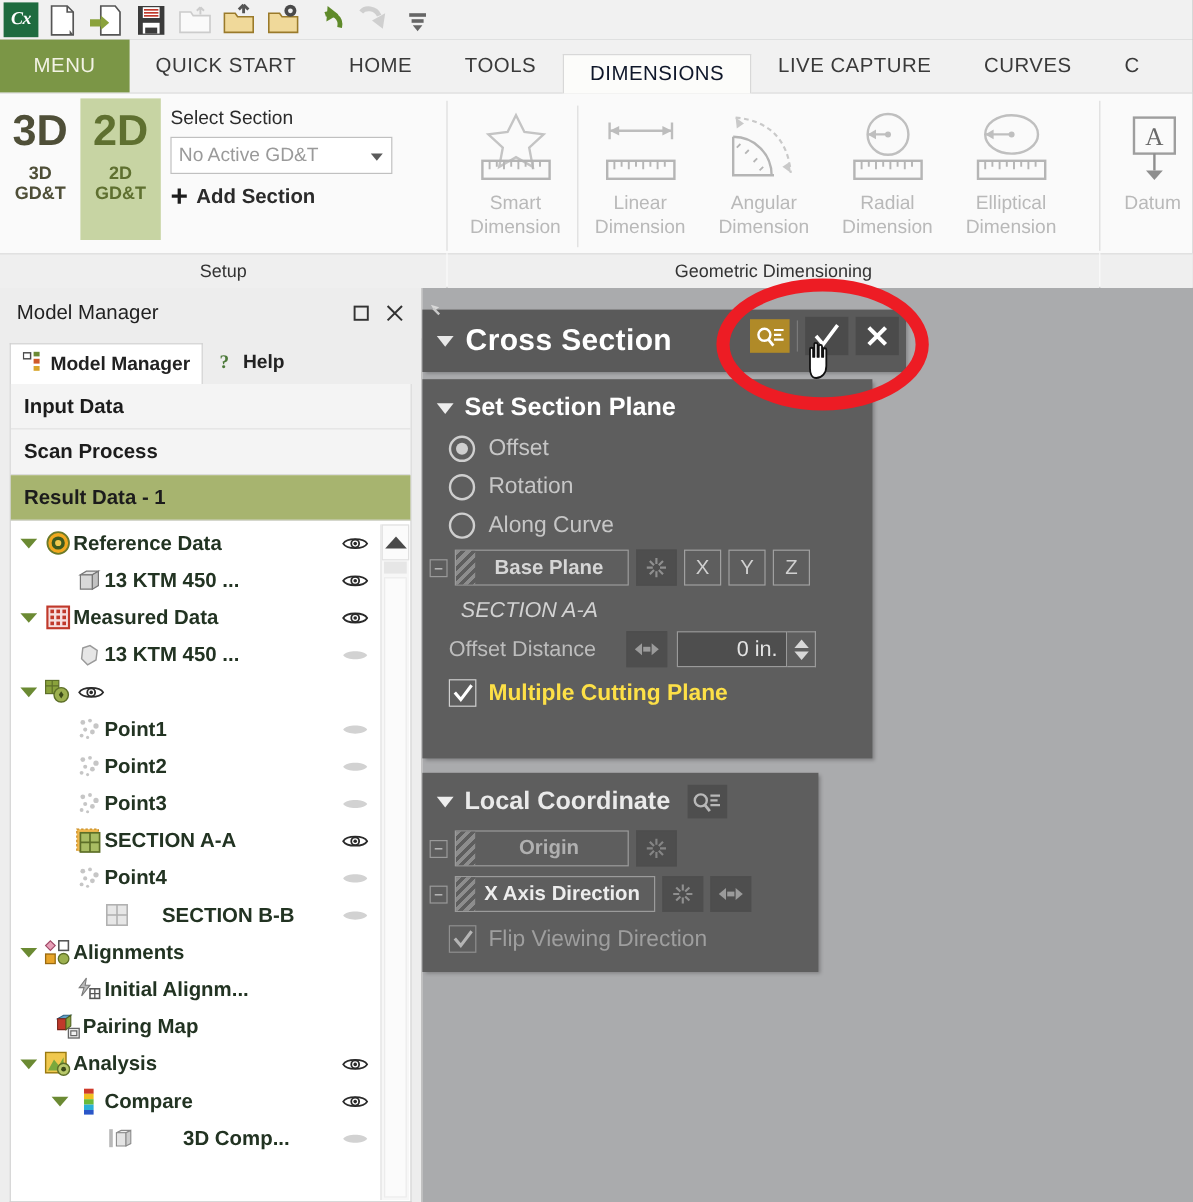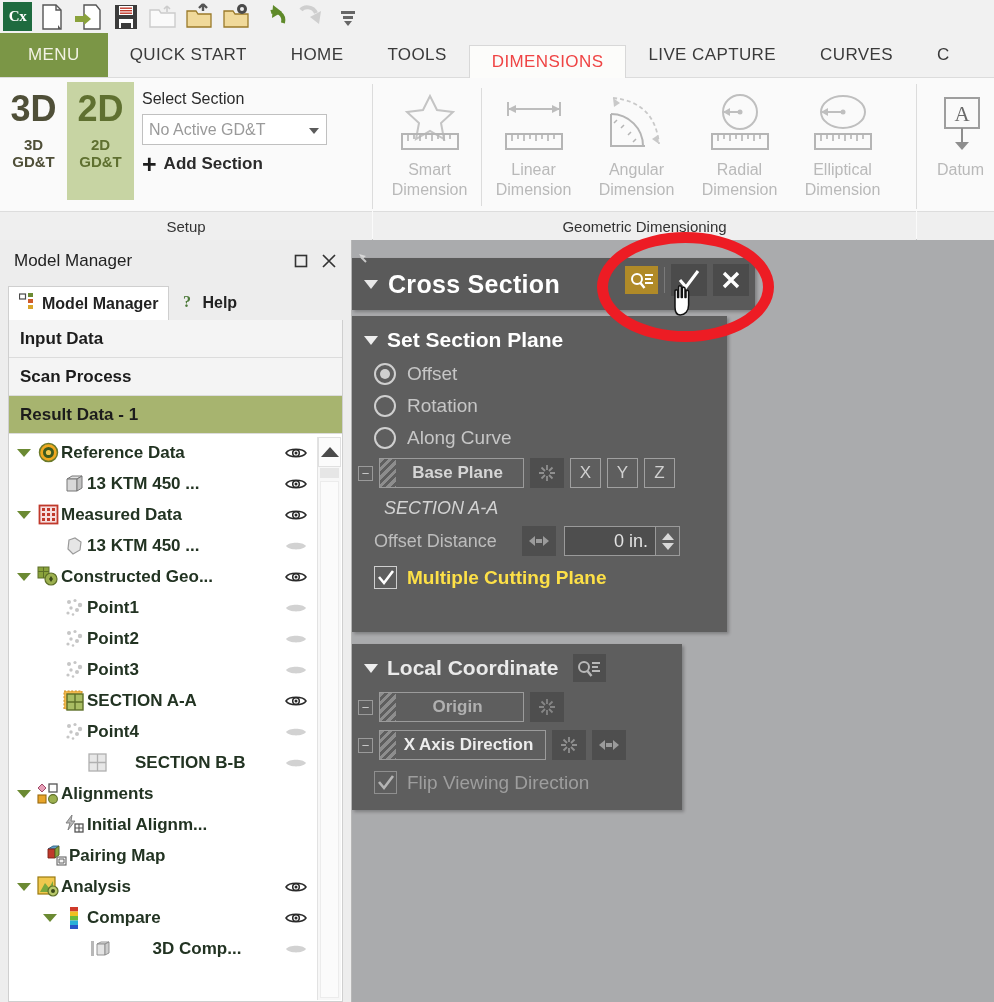--- a/index.html
+++ b/index.html
@@ -15,20 +15,21 @@
   #qat {
     position:absolute; left:0; top:0; width:994px; height:33px;
     background:#f1f1f1;
     display:flex; align-items:center; gap:3px; padding-left:3px;
   }
   #qat .logo {
     width:29px; height:29px; background:#1e6b3f; color:#fff;
     display:flex; align-items:center; justify-content:center;
     font-size:15px; font-weight:bold; font-family:"Liberation Serif", serif;
     letter-spacing:-0.5px;
+    font-style:italic;
   }
   #qat .ico { width:34px; height:30px; position:relative; display:flex; align-items:center; justify-content:center; }
   #qat .ico svg { display:block; }
 
   
   #tabs {
     position:absolute; left:0; top:33px; width:994px; height:45px;
     background:#f1f1f1;
     display:flex; align-items:stretch;
     border-bottom:1px solid #dcdcdc;
@@ -37,21 +38,21 @@
     display:flex; align-items:center; justify-content:center;
     padding:0 22px; font-size:17px; color:#3a3a3a;
     letter-spacing:0.4px;
     position:relative;
   }
   #tabs .tab.menu {
     background:#7b9646; color:#f2f2e4; font-weight:500;
     padding:0 28px;
   }
   #tabs .tab.active {
-    background:#fcfcfa; color:#ef4444;
+    background:#fcfcfa; color:#0f172a;
     border-left:1px solid #d8d8d8; border-right:1px solid #d8d8d8;
     border-top:1px solid #d8d8d8;
     margin-bottom:-1px;
     margin-top:12px;
   }
 
   
   #ribbon {
     position:absolute; left:0; top:78px; width:994px; height:162px;
     background:#fafafa;
@@ -576,21 +577,20 @@
               <span class="tri"></span>
             </span>
             <span class="ticon">
               <svg width="22" height="21" viewBox="0 0 22 21">
                 <rect x="1" y="1" width="11" height="11" fill="#8aa23c" stroke="#5d6f28" stroke-width="1"></rect>
                 <path d="M1 5.5h11M6.5 1v11" stroke="#5d6f28" stroke-width="1"></path>
                 <circle cx="14" cy="13" r="6" fill="#9cb04f" stroke="#5d6f28" stroke-width="1.2"></circle>
                 <path d="M14 10l2 3-2 3-2-3z" fill="#3c4a18"></path>
               </svg>
             </span>
-            <span class="tlabel">Constructed Geo...</span>
             <span class="eye">
               <svg width="22" height="14" viewBox="0 0 22 14">
                 <path d="M1 7C4 2 18 2 21 7 18 12 4 12 1 7z" fill="none" stroke="#2a2a2a" stroke-width="1.5"></path>
                 <circle cx="11" cy="7" r="3.3" fill="none" stroke="#2a2a2a" stroke-width="1.5"></circle>
                 <circle cx="11" cy="7" r="1.5" fill="#2a2a2a"></circle>
               </svg>
             </span>
           </div>
           <div class="trow" style="padding-left: 30px;">
             <span class="exp"></span>

